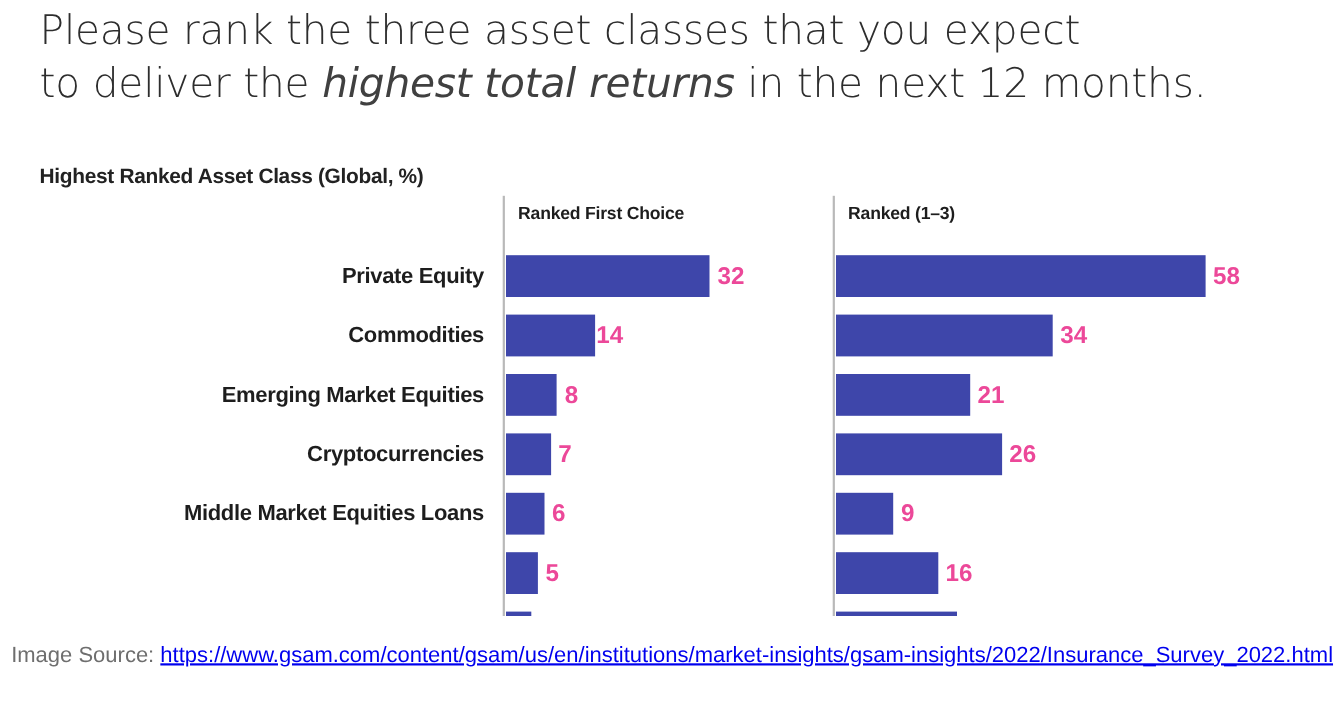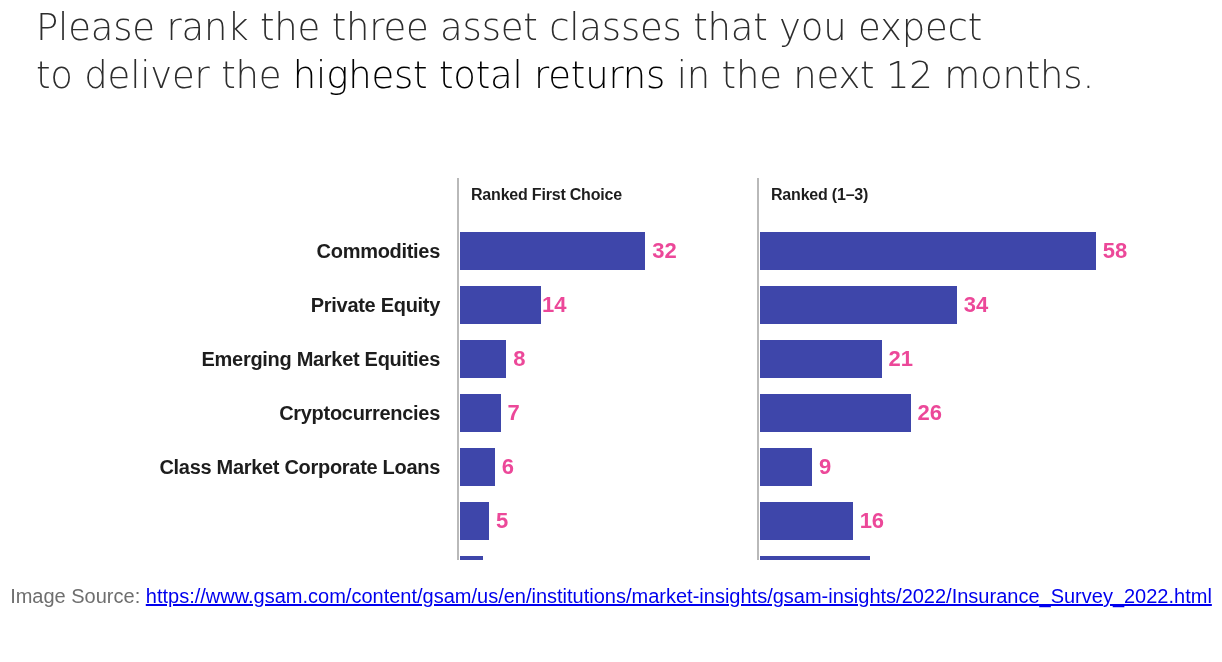--- a/index.html
+++ b/index.html
@@ -23,21 +23,22 @@
     top: 4px;
     width: 1150px;
     font-family: "DejaVu Sans", sans-serif;
     font-weight: 300;
     font-size: 37px;
     line-height: 48px;
     letter-spacing: -0.2px;
     color: #2d2d2d;
   }
   #headline .hl {
-    color: #000000;
+    color: #404040;
+    font-style: italic;
   }
 
   
   #chart {
     position: absolute;
     left: 0;
     top: 140px;
     width: 1222px;
     height: 420px;
     overflow: hidden;
@@ -146,27 +147,28 @@
 </head>
 <body>
 
 <div id="headline">
   <span>Please rank the three asset classes that you expect</span><br>
   <span>to deliver the </span><span class="hl">highest total returns</span><span> in the next 12 months.</span>
 </div>
 
 <div id="chart">
 
+  <div id="chart-subtitle">Highest Ranked Asset Class (Global, %)</div>
 
   <div id="cat-labels">
+      <div class="cat-label">Private Equity</div>
       <div class="cat-label">Commodities</div>
-      <div class="cat-label">Private Equity</div>
       <div class="cat-label">Emerging Market Equities</div>
       <div class="cat-label">Cryptocurrencies</div>
-      <div class="cat-label">Class Market Corporate Loans</div>
+      <div class="cat-label">Middle Market Equities Loans</div>
     </div>
 
   <div class="panel" id="panel-0" style="left:457px; width:290px;">
     <div class="panel-axis"></div>
     <div class="panel-head">Ranked First Choice</div>
     <div class="panel-body">
         <div class="bar-row">
           <div class="bar" style="width: 185.28px;"></div>
           <div class="bar-value" style="left: 185.28px;">32</div>
         </div>

